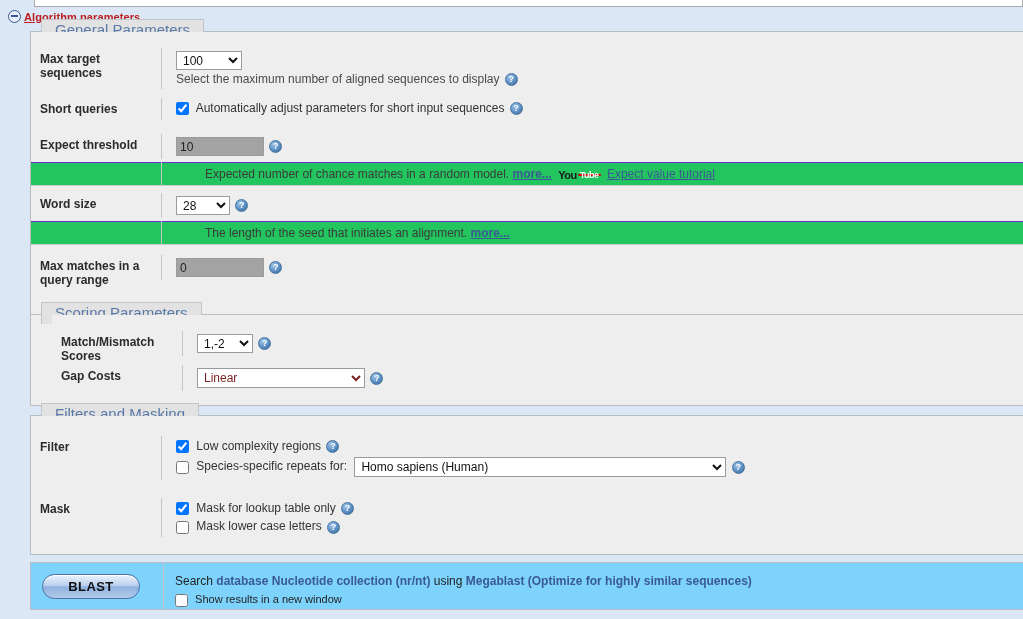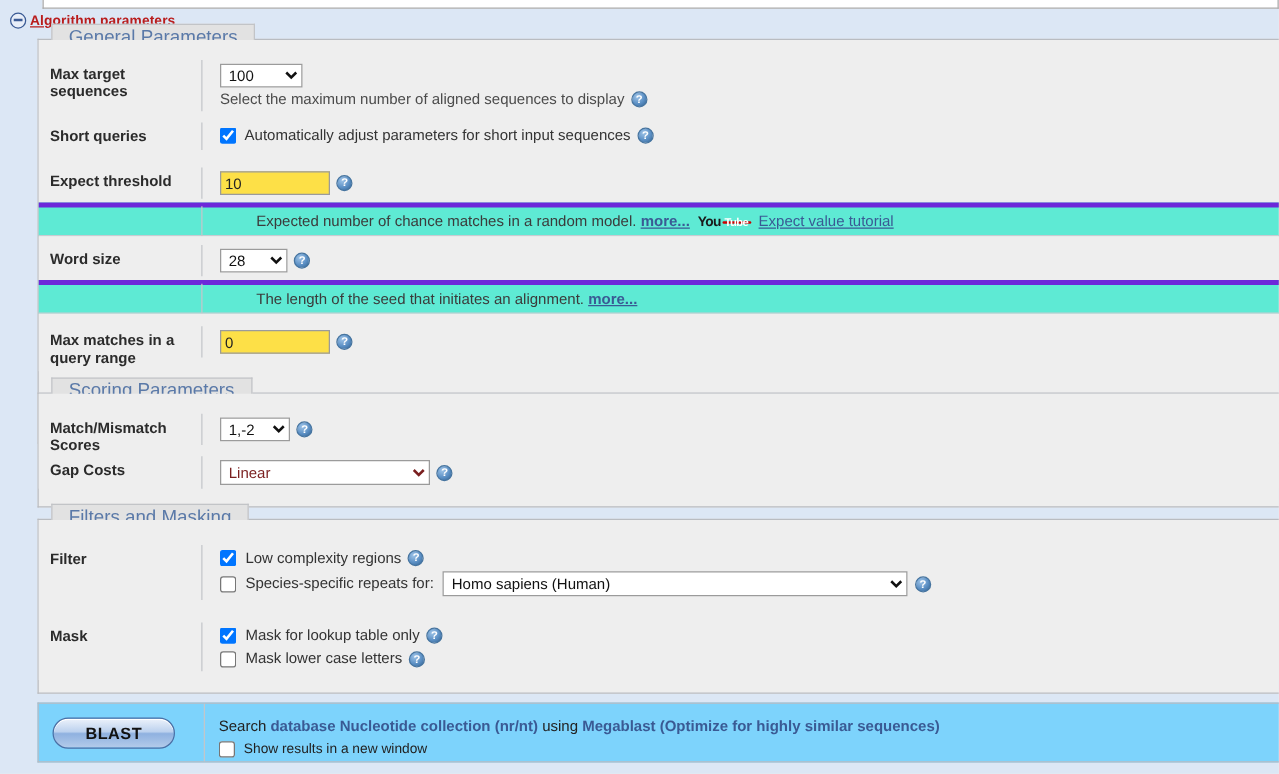--- a/index.html
+++ b/index.html
@@ -114,21 +114,21 @@
     padding: 1px 2px;
     box-sizing: border-box;
     vertical-align: middle;
   }
   select.red { color: #7a1f1f; }
   input.txt {
     font-family: "Liberation Sans", sans-serif;
     font-size: 12px;
     color: #222;
     border: 1px solid #9b9b9b;
-    background: #fde047;
+    background: #a3a3a3;
     height: 19px;
     padding: 1px 3px;
     box-sizing: border-box;
     vertical-align: middle;
   }
   input[type=checkbox] { vertical-align: middle; margin: 0 4px 0 0; }
 
   .help {
     display: inline-block;
     width: 13px; height: 13px;
@@ -153,22 +153,22 @@
     font-family: "Liberation Sans", sans-serif;
   }
 
   .hint-inner {
     margin-left: 166px;
     padding: 4px 0 4px 8px;
     font-size: 12px;
     color: #3b3b3b;
   }
   .hint-row-wrap {
-    background: #5eead4;
-    border-top: 4px solid #6d28d9;
+    background: #22c55e;
+    border-top: 1px solid #6d28d9;
     border-bottom: 1px solid #c8ccd1;
     position: relative;
   }
   .hint-row-wrap::before {
     content: "";
     position: absolute;
     left: 130px; top: -1px; bottom: -1px;
     width: 1px;
     background: #c3c6ca;
   }
@@ -320,21 +320,21 @@
 
   <div class="row" style="padding-top:10px; min-height:36px;">
     <div class="lbl">Max matches in a query range</div>
     <div class="ctl">
       <input class="txt" type="text" style="width: 88px;" value="0">
       <span class="help"></span>
     </div>
   </div>
 </div>
 
-<div class="fs" style="top:314px; height:92px;">
+<div class="fs" style="top:314px; height:92px;padding-left:21px;">
   <div class="fs-legend">Scoring Parameters</div>
 
   <div class="row" style="padding-top:16px; min-height:34px;">
     <div class="lbl">Match/Mismatch Scores</div>
     <div class="ctl">
       <select class="sel" style="width:56px;">
         <option>1,-2</option>
       </select>
       <span class="help"></span>
     </div>

